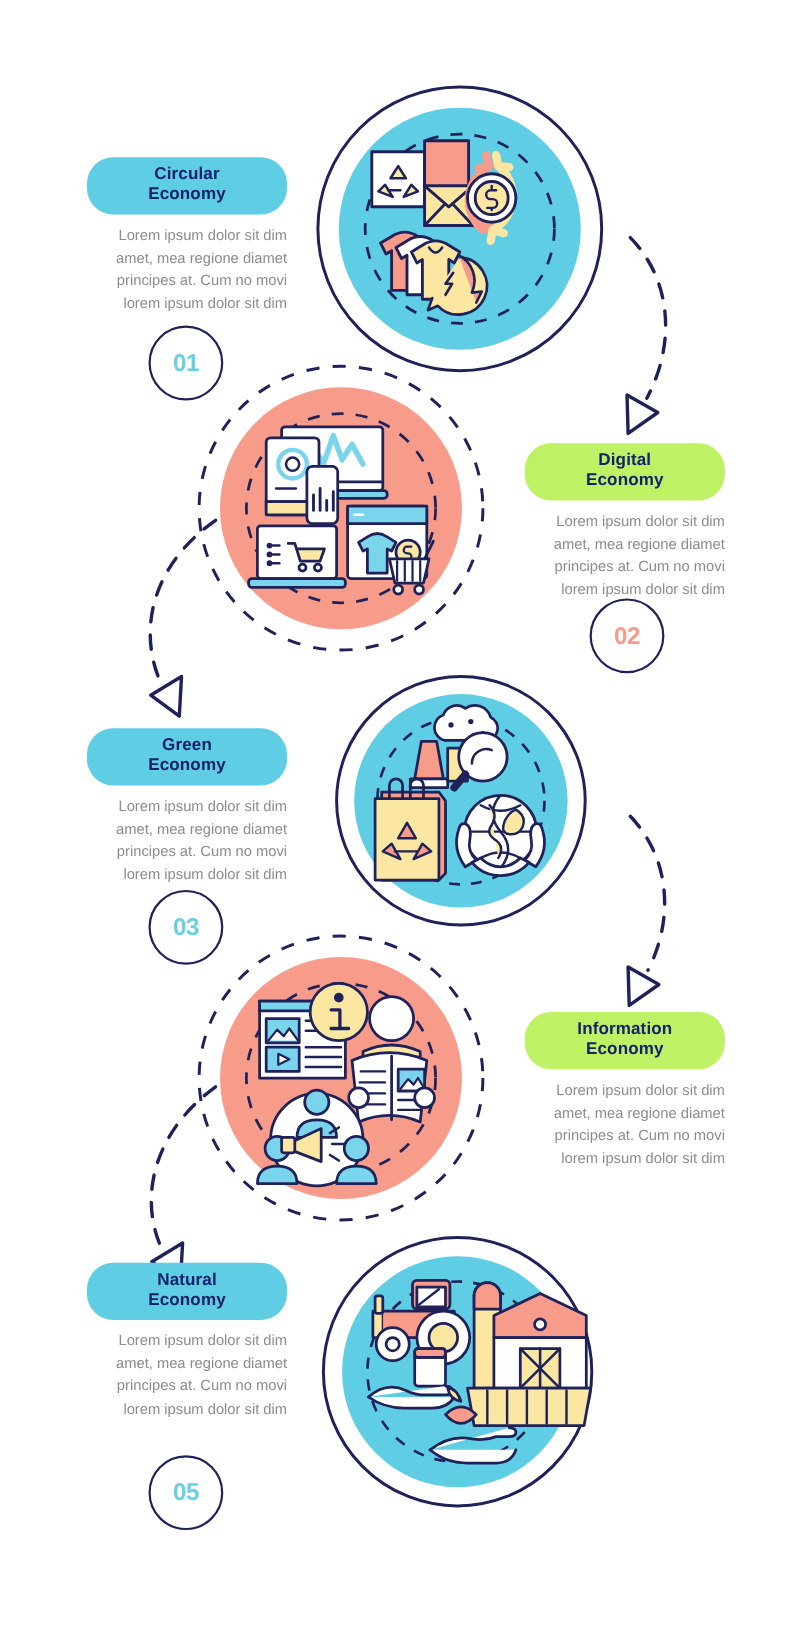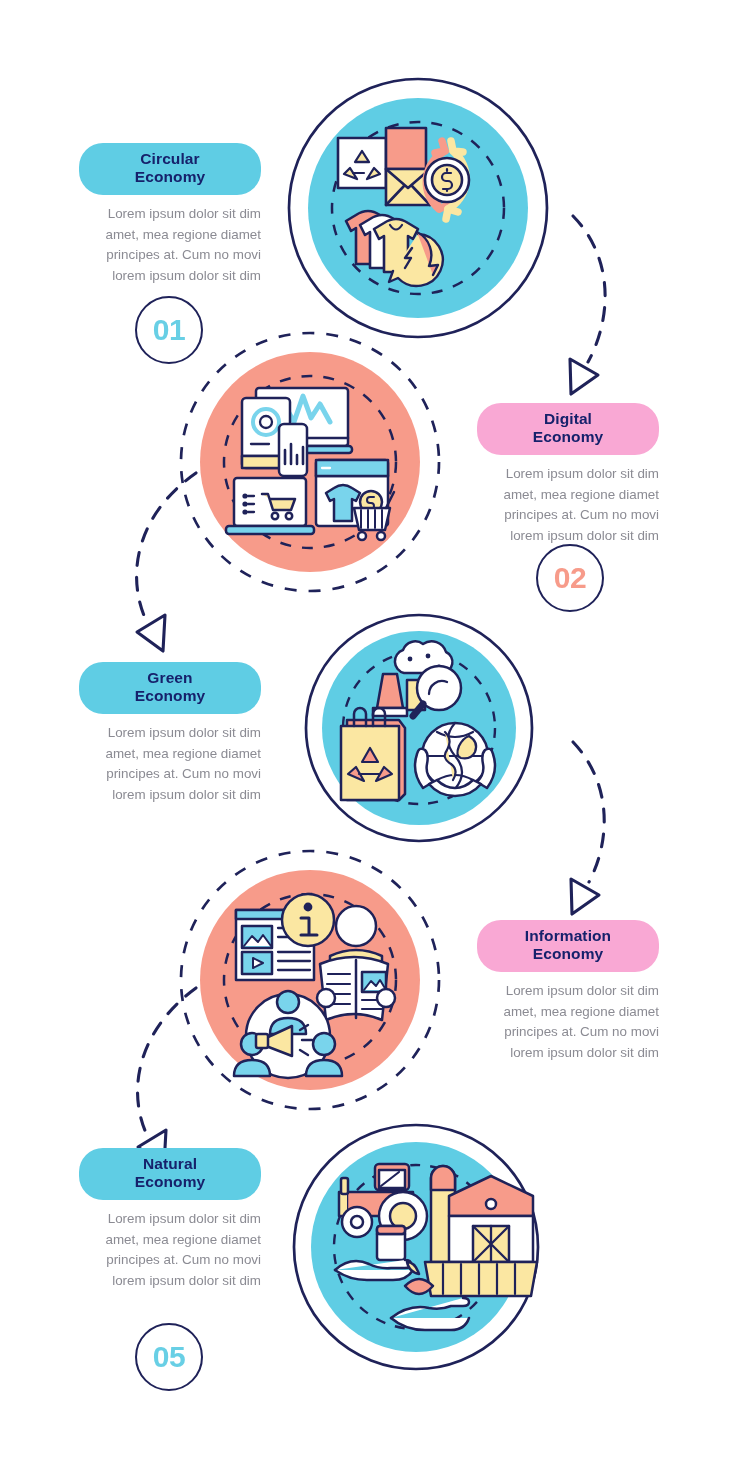--- a/index.html
+++ b/index.html
@@ -44,21 +44,21 @@
     border-radius: 24px;
     color: #16216b;
     font-weight: bold;
     font-size: 15.5px;
     line-height: 1.16;
     letter-spacing: .1px;
     text-align: center;
     white-space: pre-line;
   }
   .pill.cyan   { background: #5fcde4; }
-  .pill.salmon { background: #f9a8d4; }
+  .pill.salmon { background: #bef264; }
 
   .desc {
     margin-top: 9px;
     color: #8b8b93;
     font-size: 13.4px;
     line-height: 1.54;
     text-align: right;
     white-space: pre-line;
   }
 
@@ -70,21 +70,21 @@
     border-radius: 50%;
     border: 2.6px solid #1f2259;
     box-sizing: border-box;
     display: flex;
     align-items: center;
     justify-content: center;
     background: #ffffff;
     z-index: 6;
   }
   .num-badge span {
-    font-size: 30px;
+    font-size: 22px;
     font-weight: bold;
     letter-spacing: -.5px;
     line-height: 1;
     margin-top: -1px;
   }
   .num-badge.cyan span   { color: #68cfe5; }
   .num-badge.salmon span { color: #f79b8a; }
 
   
   .icon-circle {
@@ -308,20 +308,23 @@
   </div>
 
   <div class="step-text left" style="left:79px; top:662px;">
     <div class="pill cyan">Green
 Economy</div>
     <div class="desc">Lorem ipsum dolor sit dim
 amet, mea regione diamet
 principes at. Cum no movi
 lorem ipsum dolor sit dim</div>
   </div>
+  <div class="num-badge cyan" style="left:135px; top:809px;">
+    <span>03</span>
+  </div>
 
   <div class="icon-circle" style="left:178px; top:848px;">
     <svg width="264" height="264" viewBox="0 0 264 264">
       <circle cx="132" cy="132" r="129" fill="none" stroke="#1f2259" stroke-width="2.7" stroke-dasharray="12 12"></circle>
       <circle cx="132" cy="132" r="110" fill="#f79b8a"></circle>
       <circle cx="132" cy="132" r="86" fill="none" stroke="#1f2259" stroke-width="2.5" stroke-dasharray="11 11"></circle>
 
       <g stroke="#1f2259" stroke-width="2.5" stroke-linejoin="round" stroke-linecap="round">
 
         <g>

